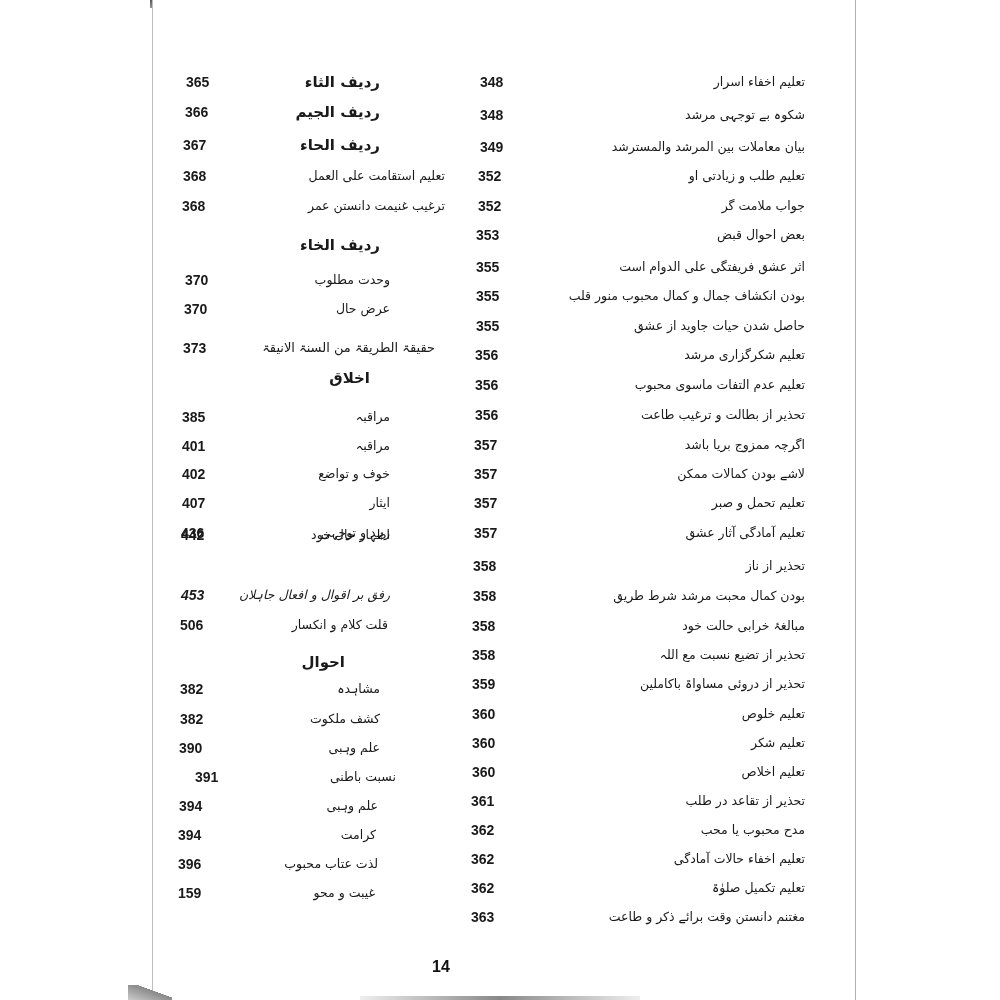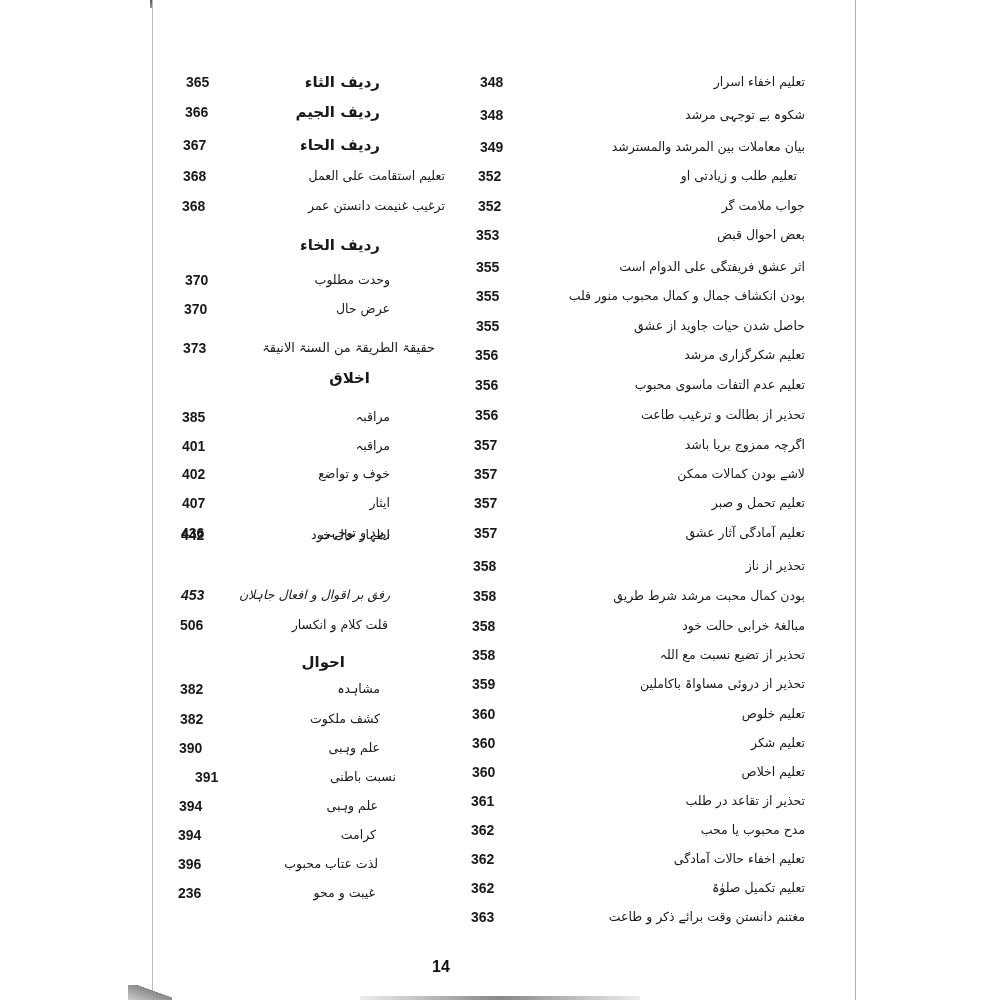--- a/index.html
+++ b/index.html
@@ -93,21 +93,21 @@
   <div class="row" style="top:103px;left:470px;width:335px;">
     <span class="num" style="left:10px">348</span>
     <span class="title" style="right:0">شکوہ بے توجہی مرشد</span>
   </div>
   <div class="row" style="top:135px;left:470px;width:335px;">
     <span class="num" style="left:10px">349</span>
     <span class="title" style="right:0">بیان معاملات بین المرشد والمسترشد</span>
   </div>
   <div class="row" style="top:164px;left:470px;width:335px;">
     <span class="num" style="left:8px">352</span>
-    <span class="title" style="right:8px">تعلیم طلب و زیادتی او</span>
+    <span class="title" style="right:0">تعلیم طلب و زیادتی او</span>
   </div>
   <div class="row" style="top:194px;left:470px;width:335px;">
     <span class="num" style="left:8px">352</span>
     <span class="title" style="right:0">جواب ملامت گر</span>
   </div>
   <div class="row" style="top:223px;left:470px;width:335px;">
     <span class="num" style="left:6px">353</span>
     <span class="title" style="right:0">بعض احوال قبض</span>
   </div>
   <div class="row" style="top:255px;left:470px;width:335px;">
@@ -300,21 +300,21 @@
   </div>
   <div class="row" style="top:823px;left:180px;width:196px;">
     <span class="num" style="left:-2px">394</span>
     <span class="title" style="right:0">کرامت</span>
   </div>
   <div class="row" style="top:852px;left:180px;width:198px;">
     <span class="num" style="left:-2px">396</span>
     <span class="title" style="right:0">لذت عتاب محبوب</span>
   </div>
   <div class="row" style="top:881px;left:180px;width:195px;">
-    <span class="num" style="left:-2px">236</span>
+    <span class="num" style="left:-2px">159</span>
     <span class="title" style="right:0">غیبت و محو</span>
   </div>
   <div class="row" style="top:910px;left:180px;width:195px;">
     <span class="num" style="left:-3px"></span>
     <span class="title" style="right:0"></span>
   </div>
 </div>
 
 <div class="page-num">14</div>
 

